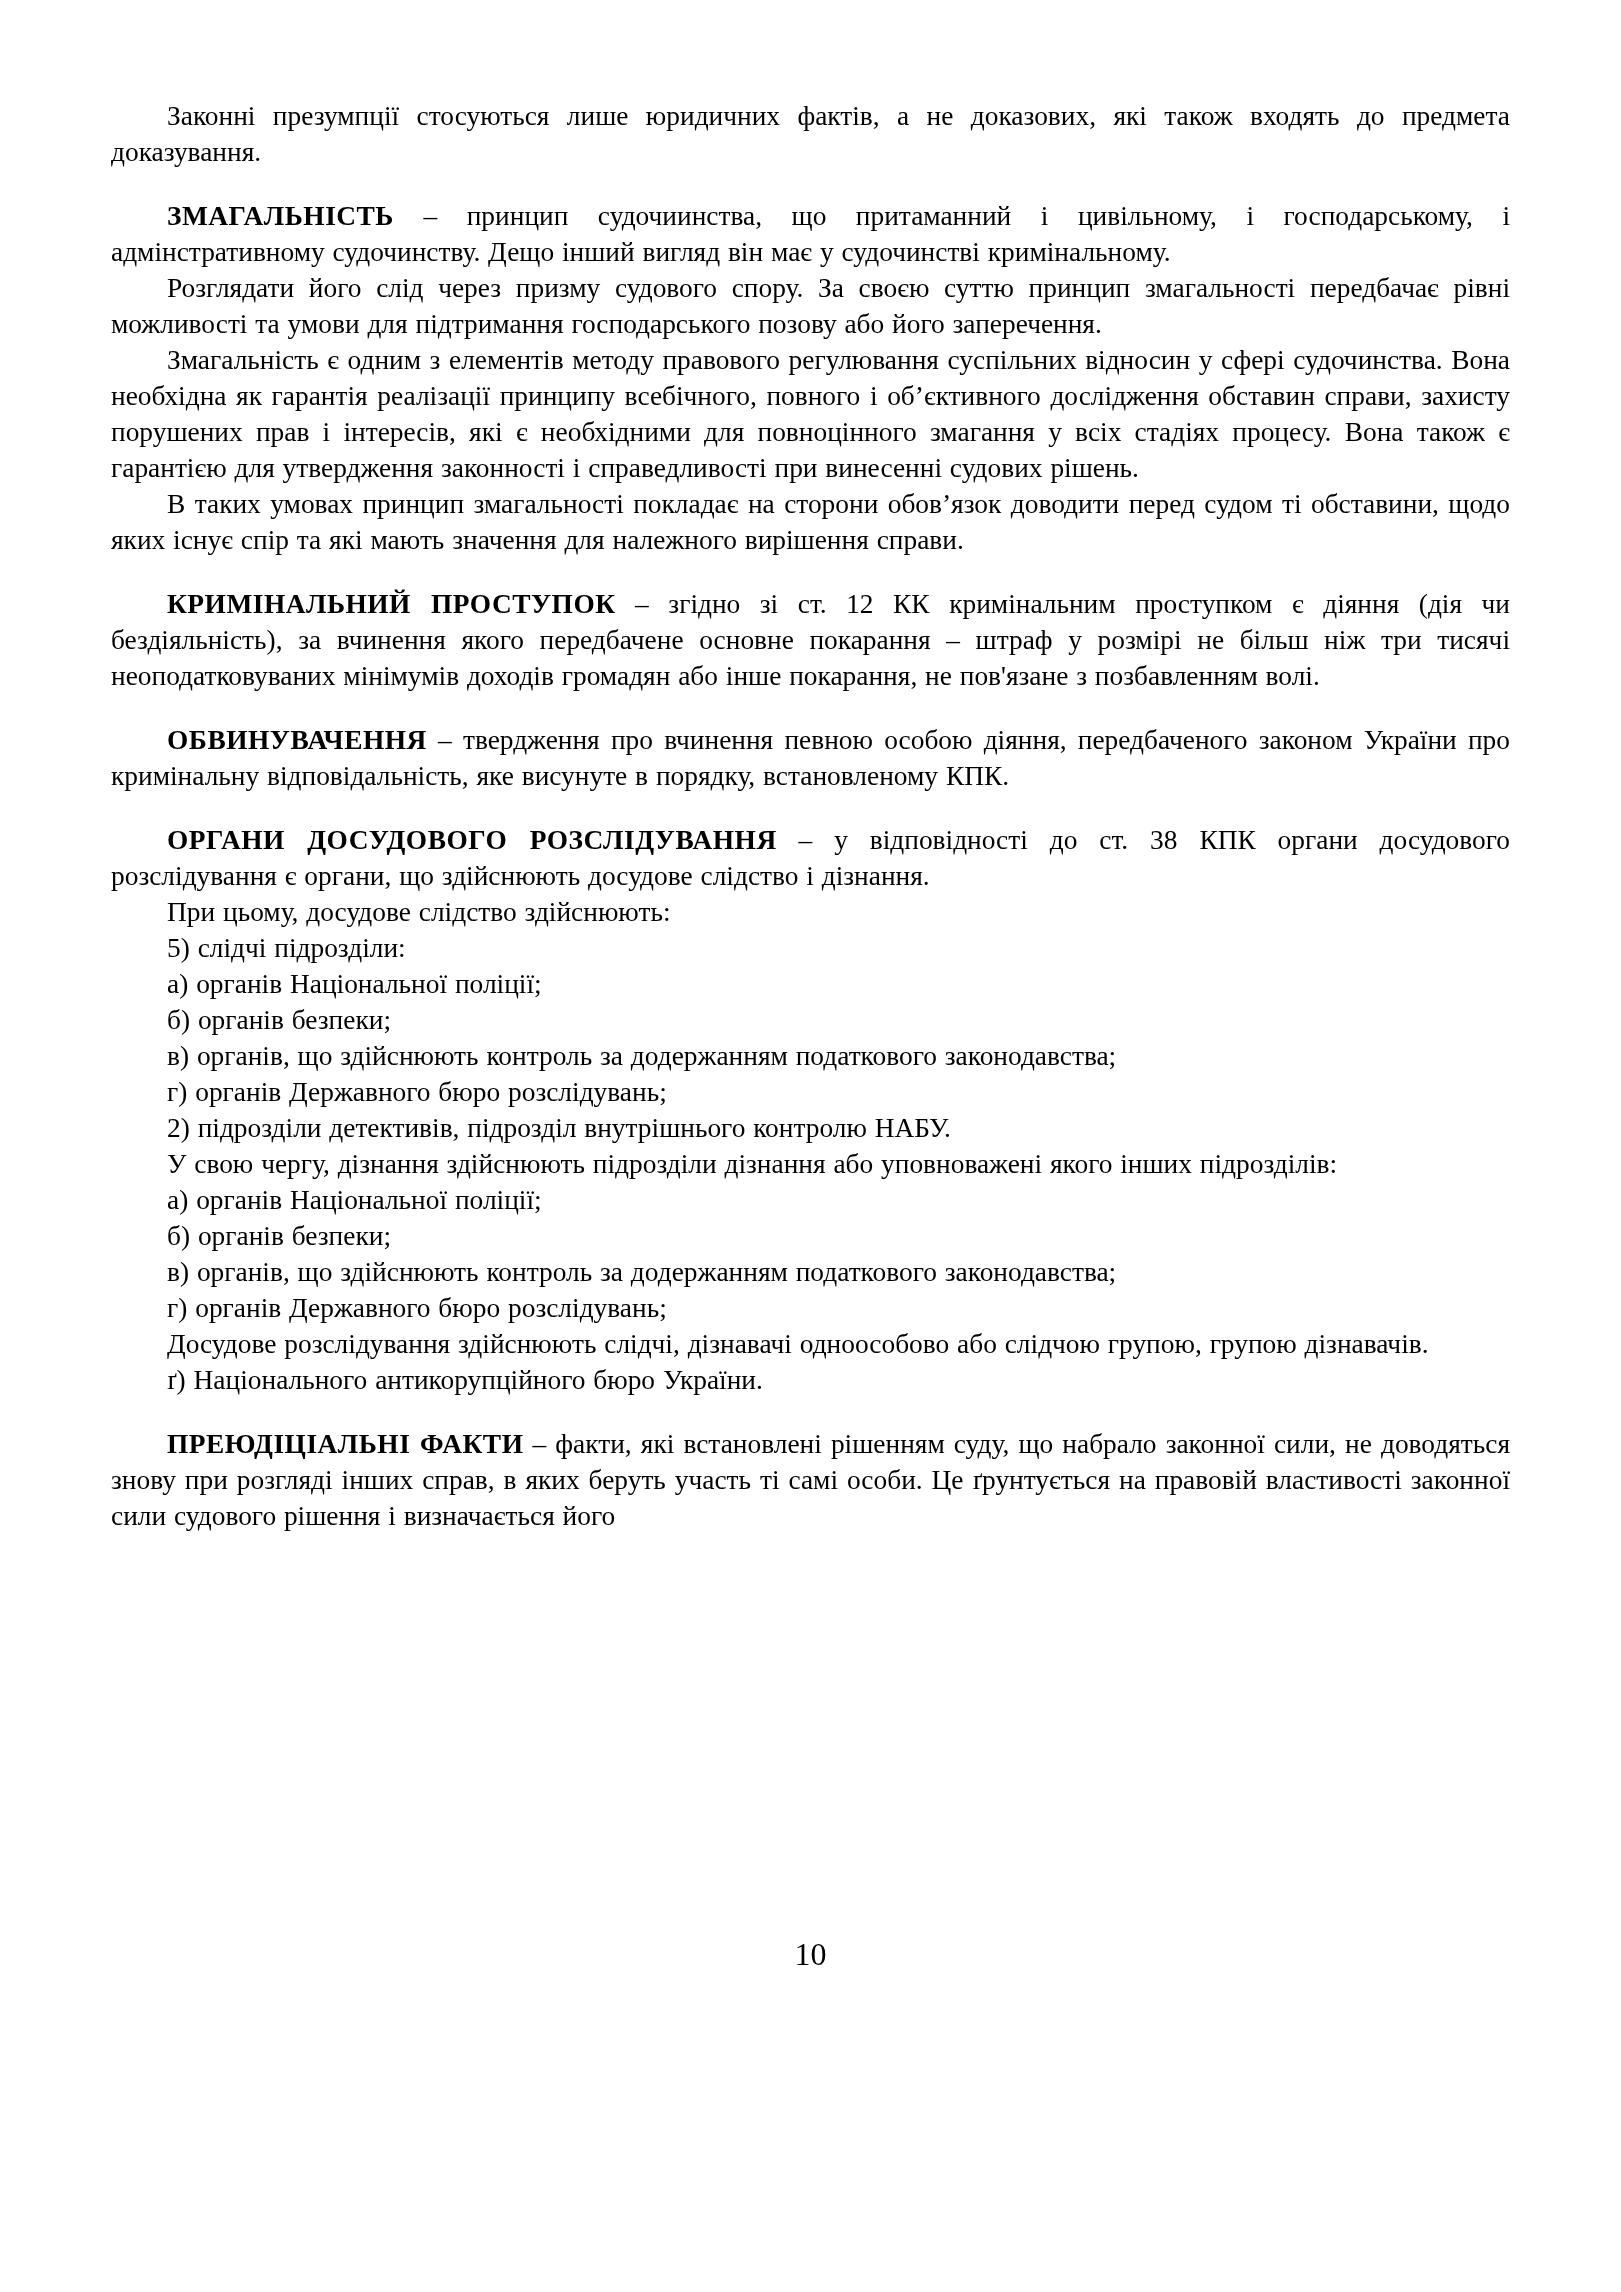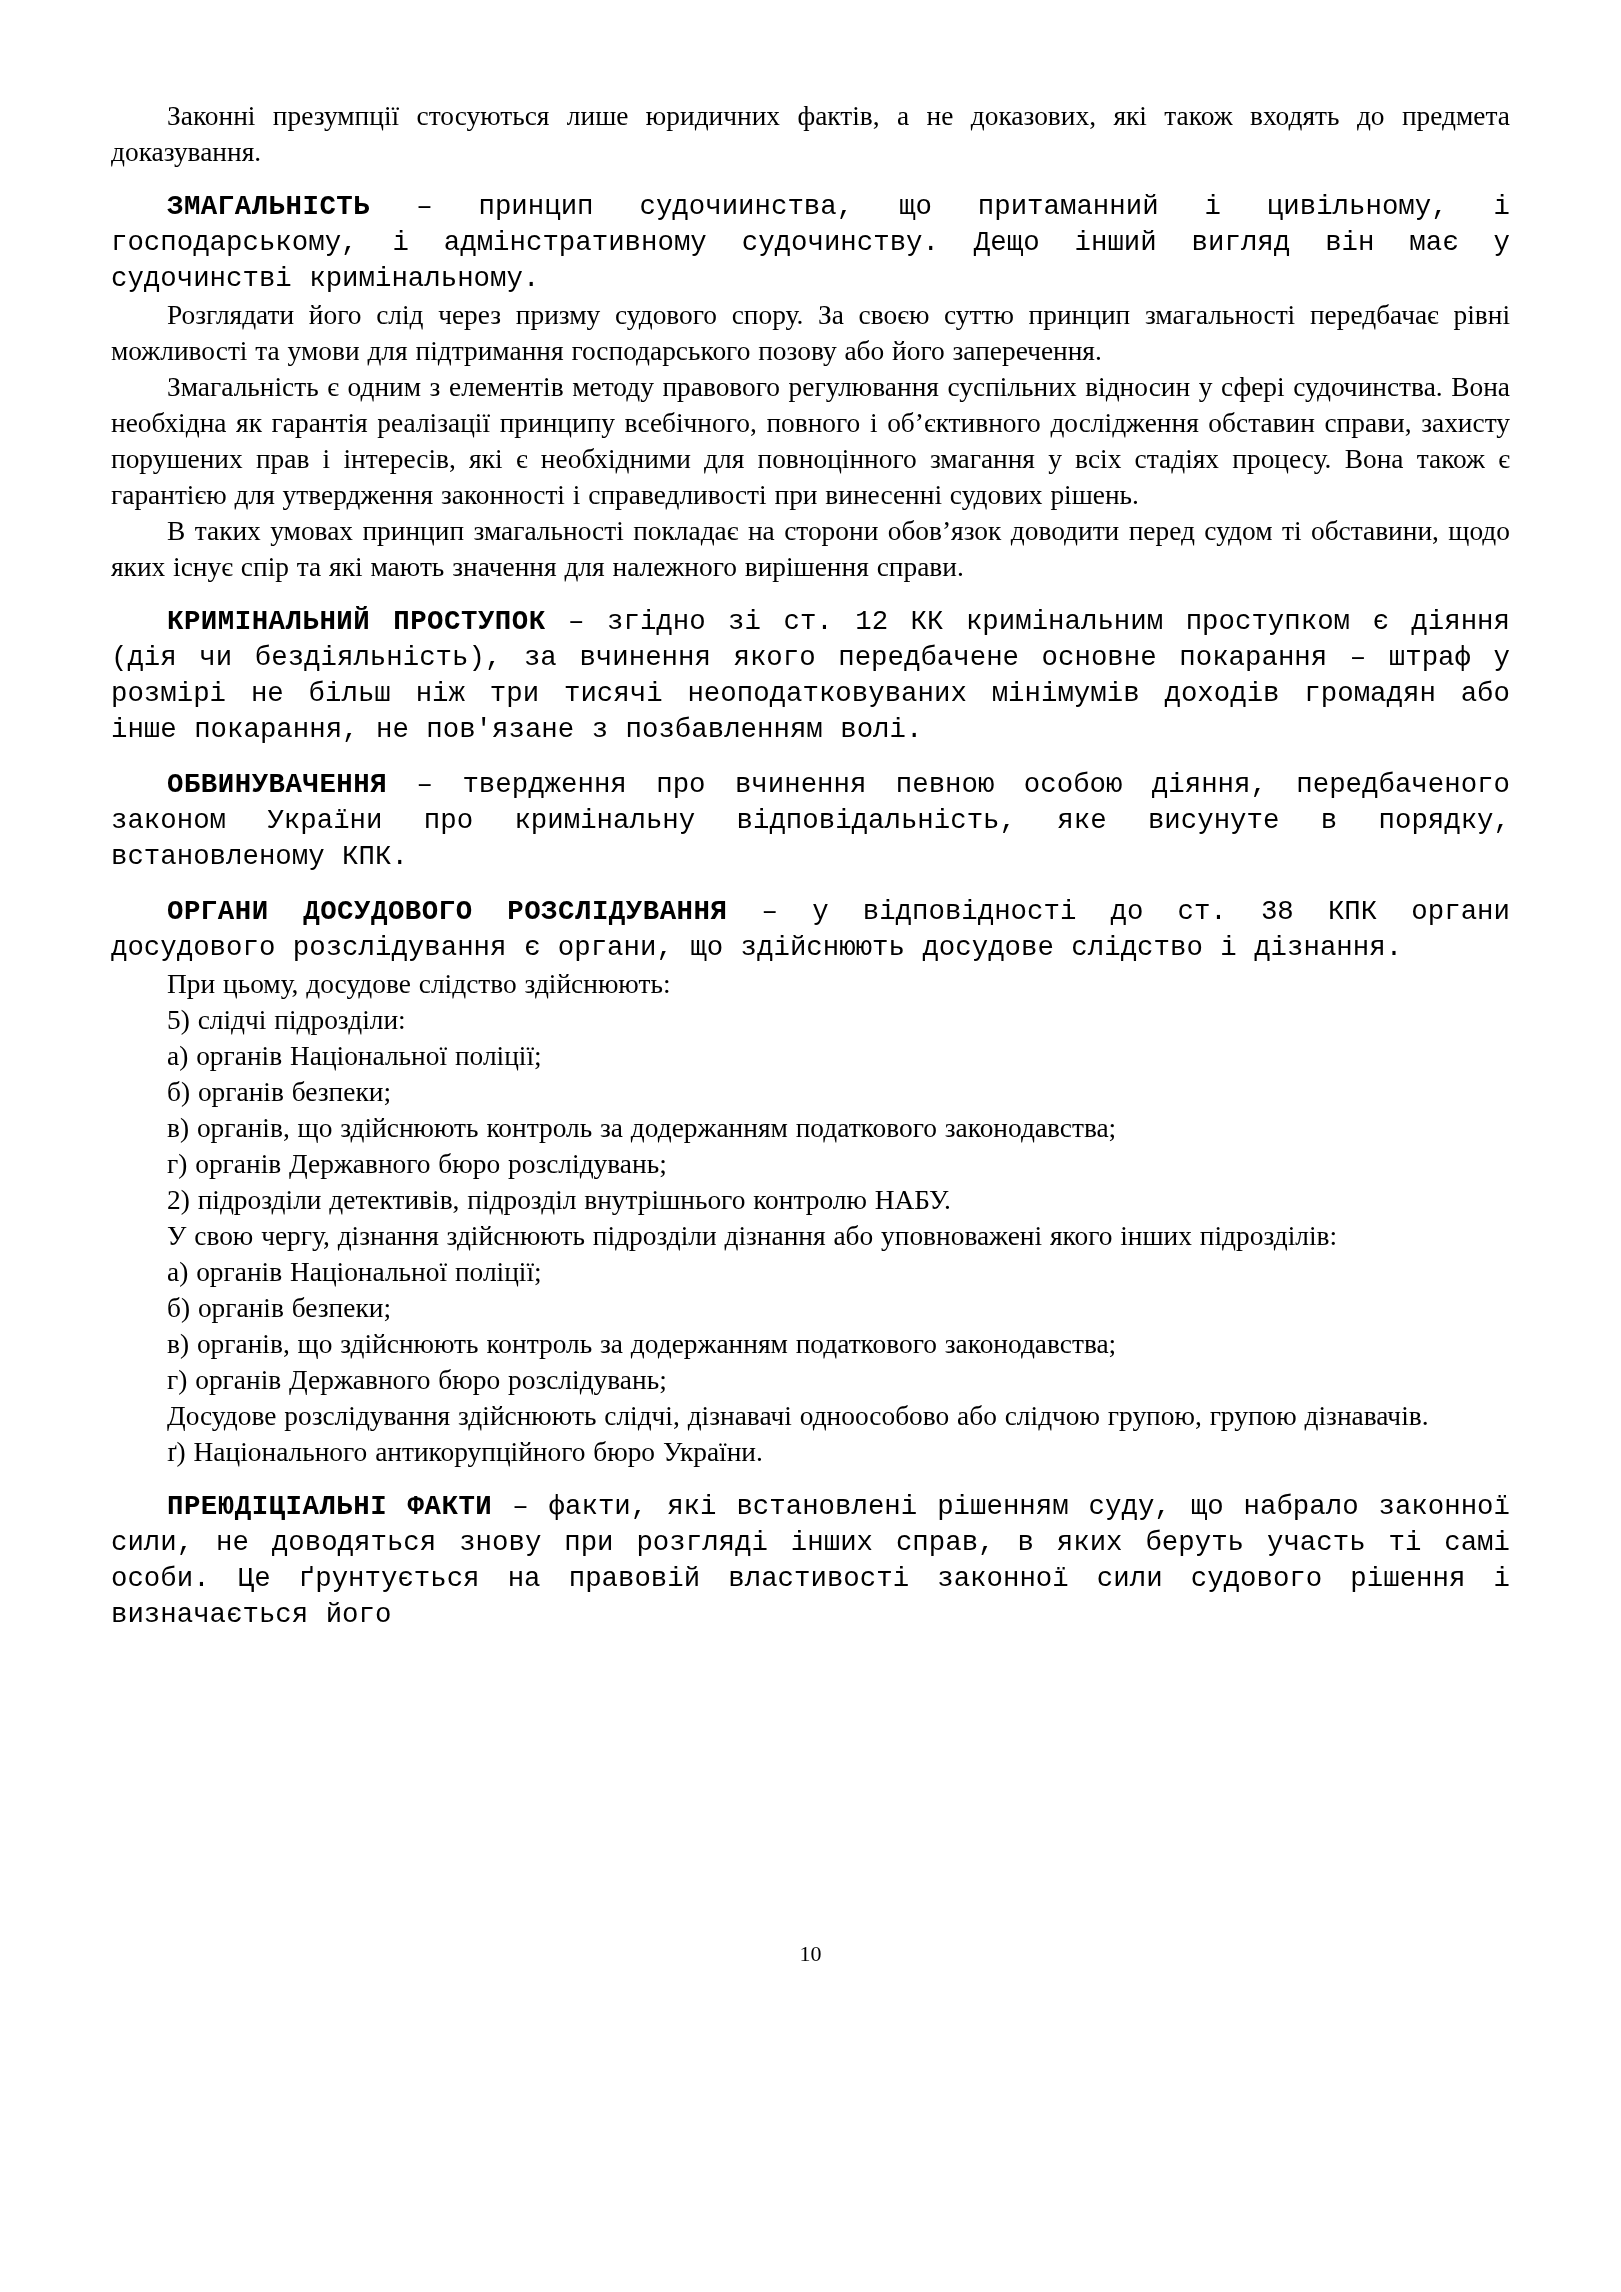--- a/index.html
+++ b/index.html
@@ -24,41 +24,40 @@
     top: 98px;
     width: 1399px;
   }
   p.para {
     margin: 0;
     text-indent: 56px;
     text-align: justify;
     word-spacing: 1px;
   }
   p.para.spaced {
-    margin-top: 19px;
-    font-family: Liberation Mono, monospace;
+    margin-top: 28px;
   }
   p.para.list {
     text-align: left;
   }
   p.para.block {
     text-indent: 0;
     margin-left: 56px;
   }
   p.para strong {
     font-weight: bold;
     letter-spacing: 0.5px;
   }
   .page-number {
     position: absolute;
     left: 0;
     top: 1936px;
     width: 100%;
     text-align: center;
-    font-size: 22px;
+    font-size: 32px;
   }
 </style>
 </head>
 <body>
 
 <div class="page">
   <div class="content">
       <p class="para">Законні презумпції стосуються лише юридичних фактів, а не доказових, які також входять до предмета доказування.</p>
       <p class="para spaced"><strong>ЗМАГАЛЬНІСТЬ</strong> – принцип судочиинства, що притаманний і цивільному, і господарському, і адмінстративному судочинству. Дещо інший вигляд він має у судочинстві кримінальному.</p>
       <p class="para">Розглядати його слід через призму судового спору. За своєю суттю принцип змагальності передбачає рівні можливості та умови для підтримання господарського позову або його заперечення.</p>

